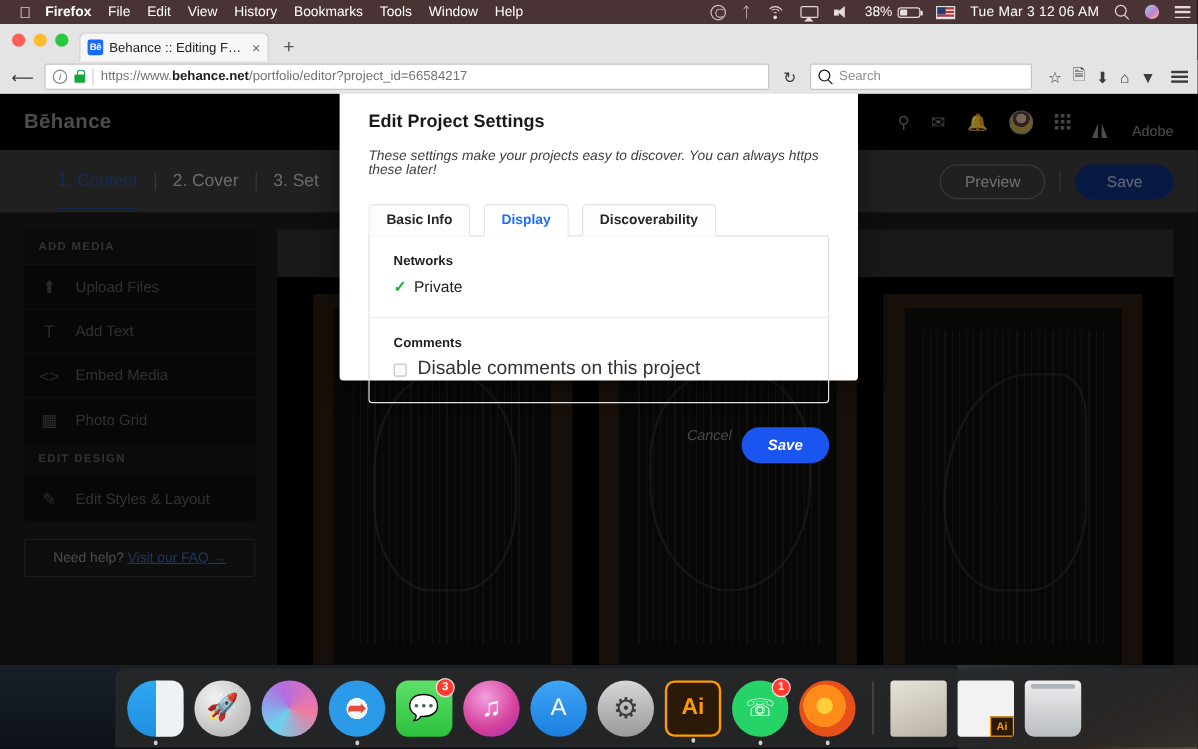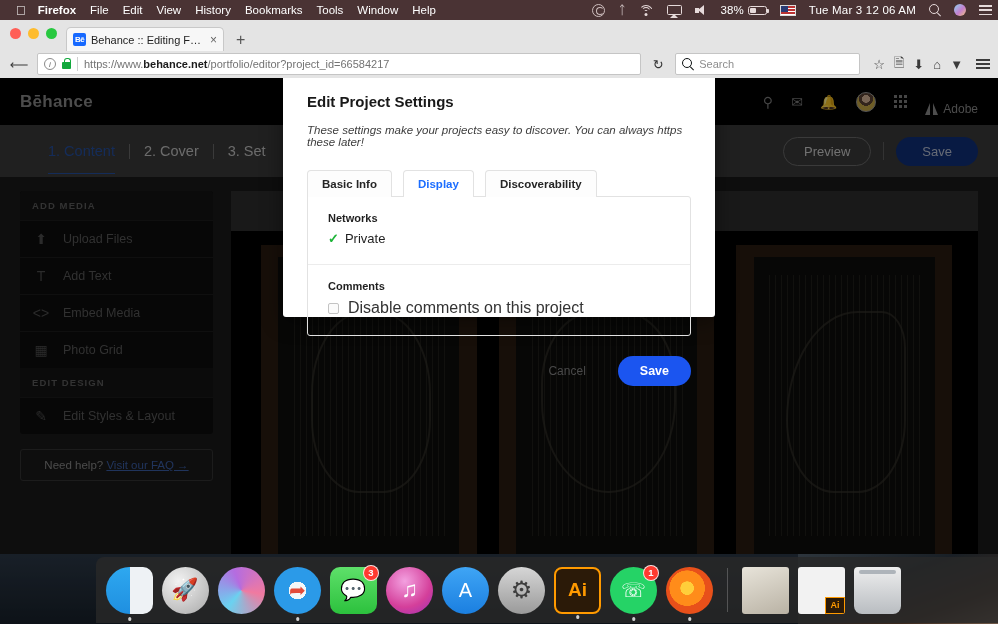--- a/index.html
+++ b/index.html
@@ -110,21 +110,21 @@
     color:#8c8c8c;
   }
   .bhlogo { font-size:17px; font-weight:bold; letter-spacing:0.3px; color:#8a8a8a;}
   .bhheader .sp{flex:1;}
   .bhicons{ display:flex; align-items:center; gap:18px; color:#7e7e7e; font-size:14px;}
   .avatar{ width:20px;height:20px;border-radius:50%;
     background:radial-gradient(circle at 50% 32%, #d9b79a 0 26%, #5b4334 27% 46%, #c9a945 47% 100%);
     border:1.5px solid #9a9a9a;}
   .griddots{ display:grid; grid-template-columns:repeat(3,3px); grid-template-rows:repeat(3,3px); gap:2px;}
   .griddots i{ background:#7e7e7e; display:block; width:3px;height:3px;}
-  .adobe{ display:flex;align-items:center;gap:5px;font-size:12px;color:#8c8c8c;margin-top:15px;}
+  .adobe{ display:flex;align-items:center;gap:20px;font-size:12px;color:#8c8c8c;margin-top:15px;}
   .adobe-mark{ width:13px;height:12px; position:relative;}
   .adobe-mark::before{content:"";position:absolute;left:0;bottom:0;border-left:5px solid transparent;border-bottom:12px solid #8c8c8c;}
   .adobe-mark::after{content:"";position:absolute;right:0;bottom:0;border-right:5px solid transparent;border-bottom:12px solid #8c8c8c;}
 
   .subbar{ height:52px; background:#3b3b3b; display:flex; align-items:center; padding:0 20px; position:relative;}
   .steps{ display:flex; align-items:center; gap:0; font-size:14.5px; color:#bdbdbd;}
   .step{ padding:0 14px; position:relative; color:#c4c4c4;}
   .step:first-child{ padding-left:28px;}
   .step.active{ color:#2651a3;}
   .step.active::after{ content:""; position:absolute; left:28px; right:14px; bottom:-15px; height:1.5px; background:#2651a3;}
@@ -183,21 +183,21 @@
   .mtab.active{ color:#1b6dff; background:#fff; border-color:#e2e2e2; position:relative;}
   .mtab.active::after{ content:""; position:absolute; left:0; right:0; bottom:-1px; height:1px; background:#fff;}
   .mpanel{ border:1px solid #e2e2e2; border-radius:0 3px 3px 3px; margin-top:-1px; position:relative; z-index:1;}
   .msec{ padding:15px 20px 18px 20px;}
   .msec + .msec{ border-top:1px solid #ececec;}
   .mlabel{ font-size:11px; font-weight:bold; color:#1f1f1f; margin-bottom:7px;}
   .netrow{ display:flex; align-items:center; gap:6px; font-size:13px; color:#1f1f1f;}
   .check{ color:#1db438; font-size:13px; font-weight:bold;}
   .cbrow{ display:flex; align-items:center; gap:9px; font-size:16px; color:#333;}
   .cbox{ width:11px;height:11px; border:1px solid #c3c3c3; border-radius:2px; background:#fbfbfb; display:block;}
-  .mfoot{ display:flex; align-items:center; justify-content:flex-end; gap:32px; padding-top:20px;}
+  .mfoot{ display:flex; align-items:flex-start; justify-content:flex-end; gap:8px; padding-top:20px;font-style:italic;}
   .cancel{ font-size:12px; color:#4a4a4a;}
   .msave{ background:#1b55f0; color:#fff; font-size:12.5px; font-weight:bold; padding:8px 22px; border-radius:17px;}
 
   
   .deskbg{ position:absolute; left:0; top:554px; width:998px; height:70px;
     background:linear-gradient(180deg,#2d3a49,#19222c); z-index:5;}
   .deskbg .mtn{ position:absolute; right:0; top:0; width:200px; height:70px;
     background:linear-gradient(160deg,#53626f 0%, #2f3a45 40%, #6b4a35 75%, #caa183 100%);}
   .dock{
     position:absolute; left:96px; top:557px; width:982px; height:66px;

